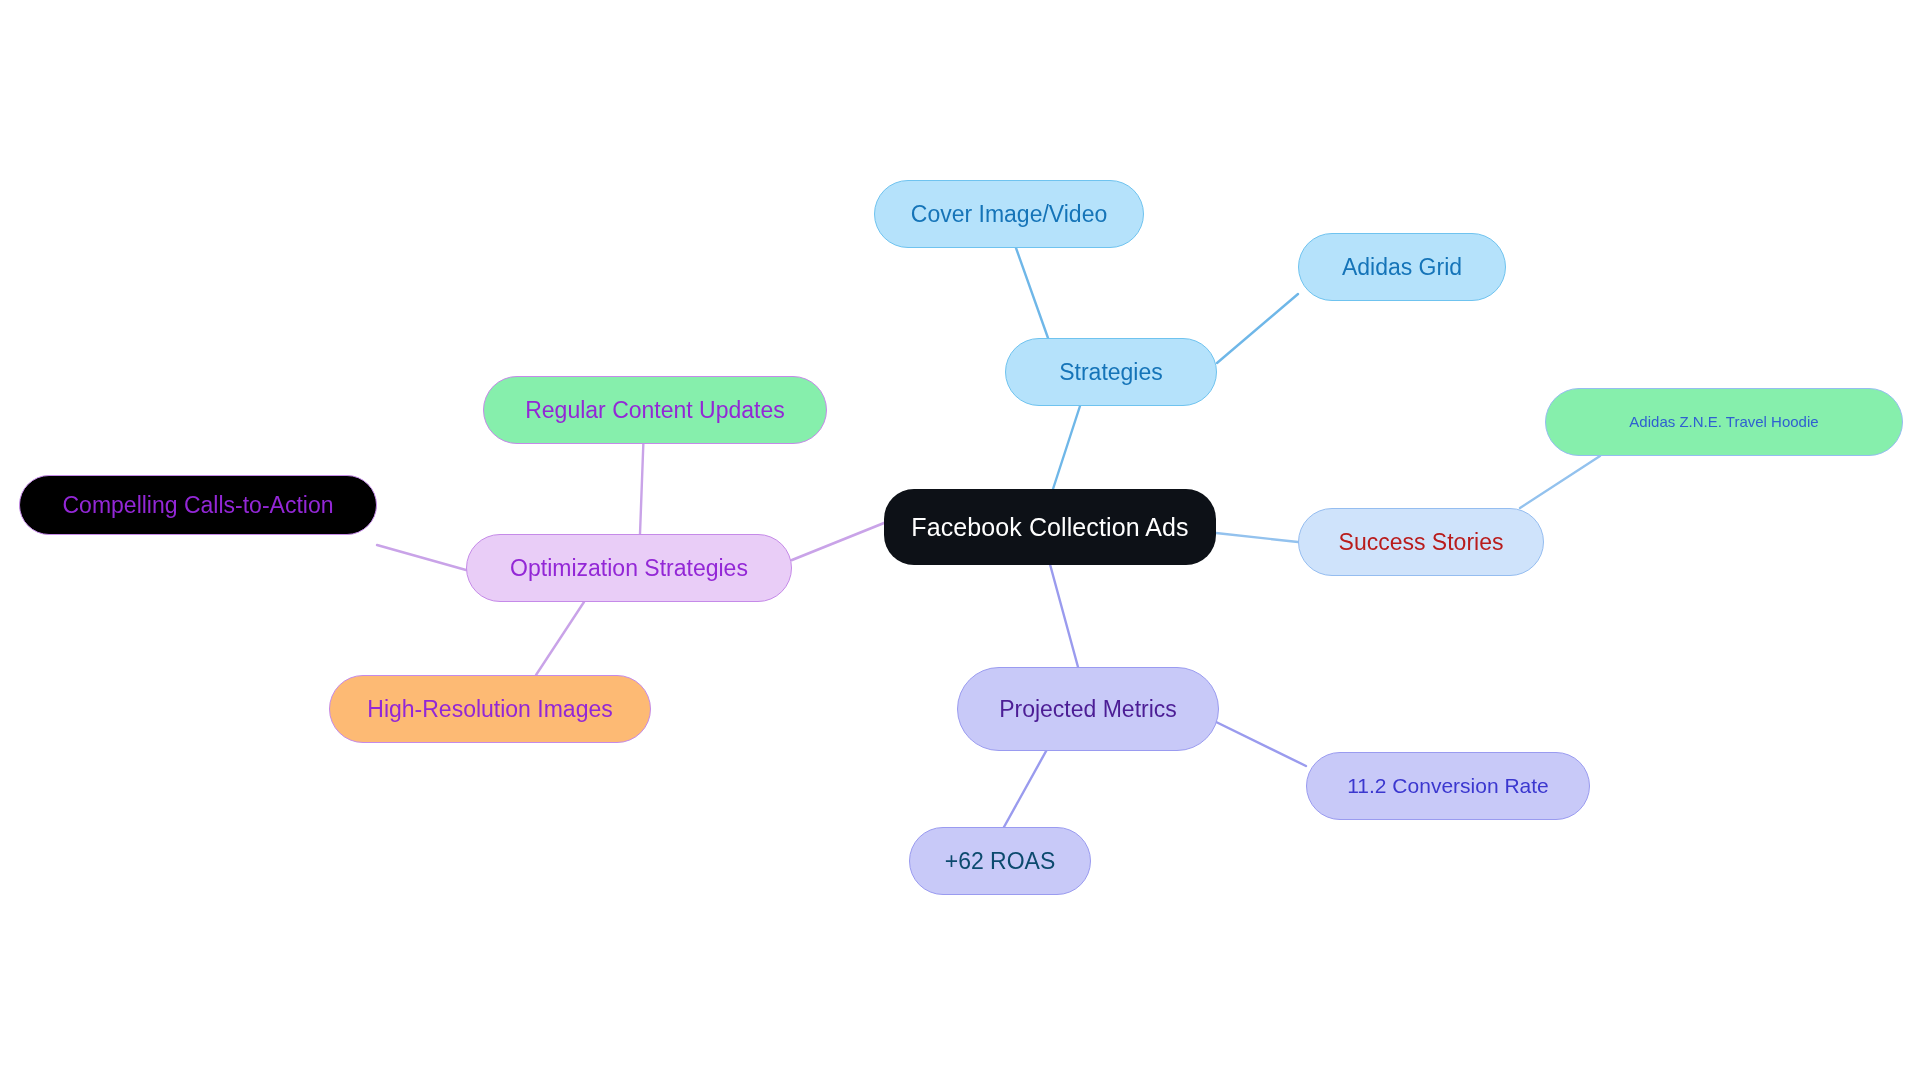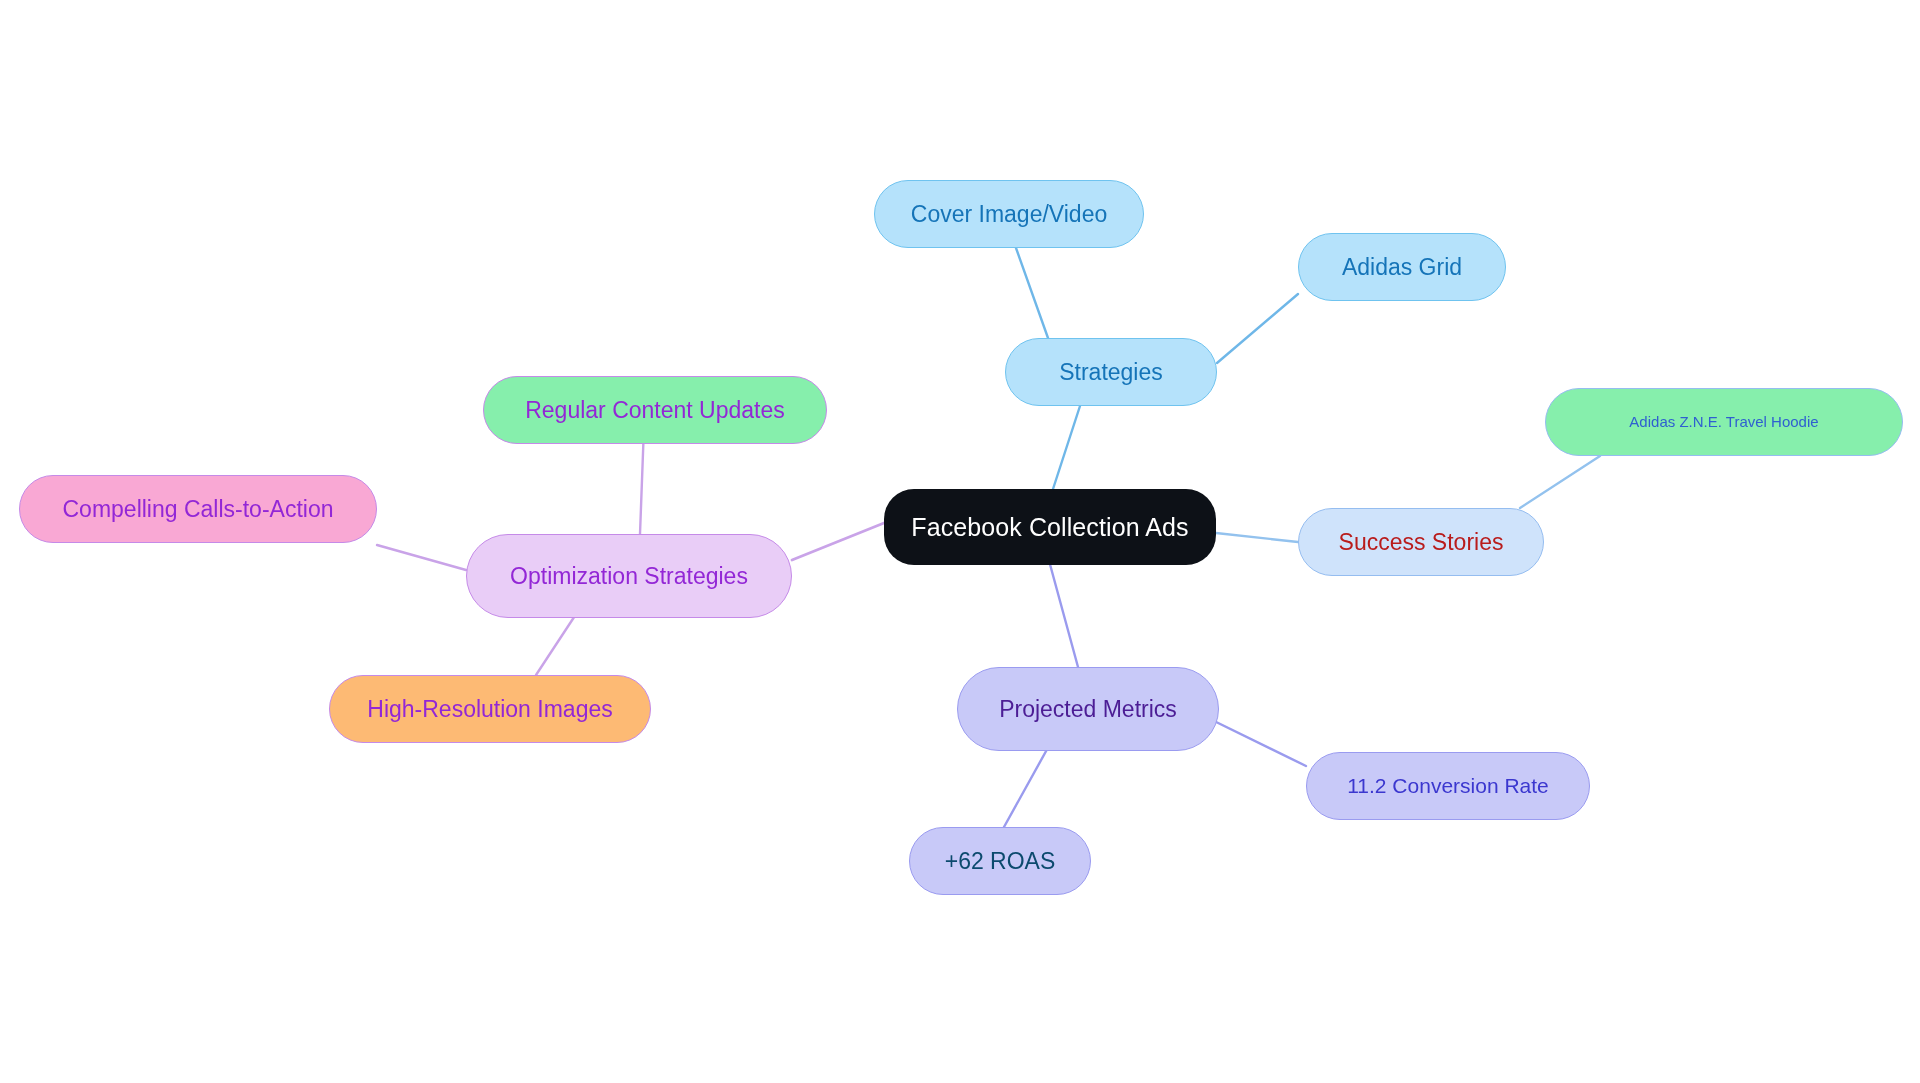--- a/index.html
+++ b/index.html
@@ -90,26 +90,26 @@
       </div>
       <div class="node" style="left: 909px; top: 827px; width: 182px; height: 68px; background: rgb(200, 201, 248); color: #0c4a6e; border-color: rgb(154, 155, 240); font-size: 23px;">
         <span class="label">+62 ROAS</span>
       </div>
       <div class="node" style="left: 957px; top: 667px; width: 262px; height: 84px; background: rgb(200, 201, 248); color: #4c1d95; border-color: rgb(154, 155, 240); font-size: 23px;">
         <span class="label">Projected Metrics</span>
       </div>
       <div class="node" style="left: 483px; top: 358px; width: 344px; height: 68px; background: #86efac; color: rgb(147, 39, 214); border-color: rgb(197, 138, 232); font-size: 23px; margin-top: 18px;">
         <span class="label">Regular Content Updates</span>
       </div>
-      <div class="node" style="left: 19px; top: 475px; width: 358px; height: 68px; background: #f9a8d4; color: rgb(147, 39, 214); border-color: rgb(197, 138, 232); font-size: 23px;">
+      <div class="node" style="left: 19px; top: 475px; width: 358px; height: 60px; background: #000000; color: rgb(147, 39, 214); border-color: rgb(197, 138, 232); font-size: 23px;">
         <span class="label">Compelling Calls-to-Action</span>
       </div>
       <div class="node" style="left: 329px; top: 675px; width: 322px; height: 68px; background: #fdba74; color: rgb(147, 39, 214); border-color: rgb(197, 138, 232); font-size: 23px;">
         <span class="label">High-Resolution Images</span>
       </div>
-      <div class="node" style="left: 466px; top: 534px; width: 326px; height: 84px; background: rgb(233, 205, 247); color: rgb(147, 39, 214); border-color: rgb(197, 138, 232); font-size: 23px;">
+      <div class="node" style="left: 466px; top: 534px; width: 326px; height: 68px; background: rgb(233, 205, 247); color: rgb(147, 39, 214); border-color: rgb(197, 138, 232); font-size: 23px;">
         <span class="label">Optimization Strategies</span>
       </div>
       <div class="node node-root" style="left: 884px; top: 489px; width: 332px; height: 76px; background: rgb(13, 17, 23); color: rgb(255, 255, 255); border-color: rgb(13, 17, 23); font-size: 25px;">
         <span class="label">Facebook Collection Ads</span>
       </div>
     </div>
 </div>
 
 </body></html>

